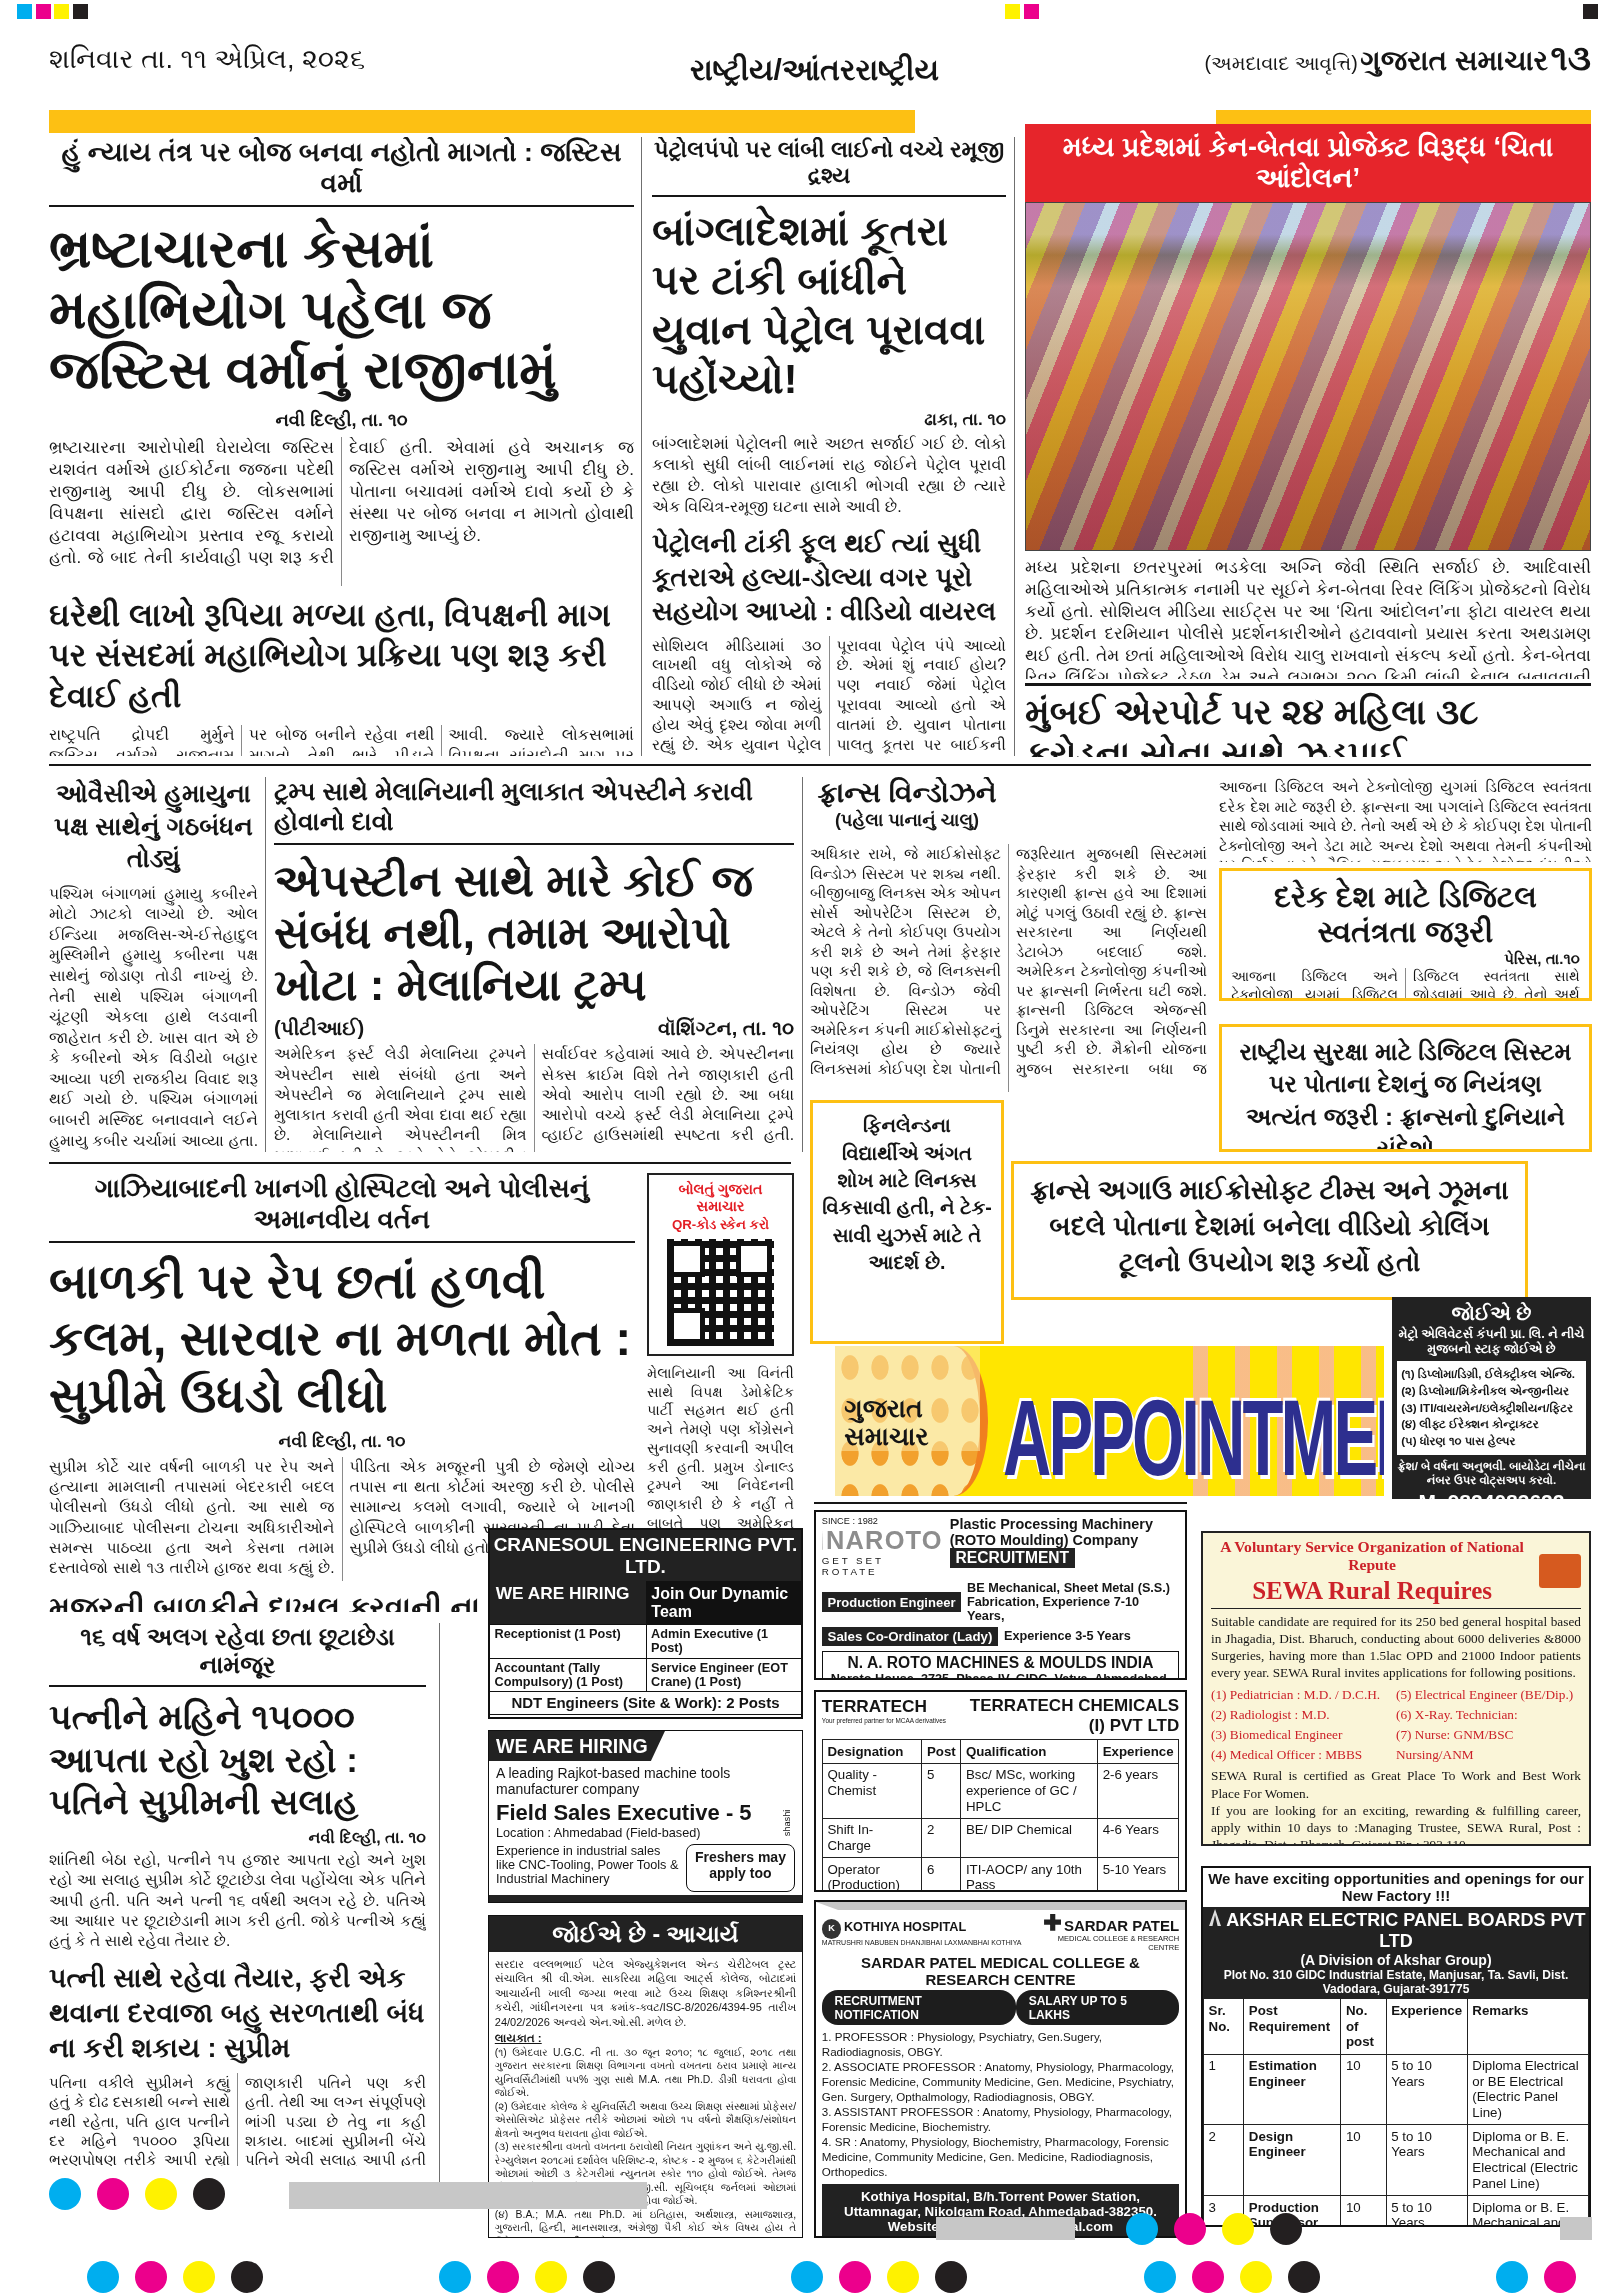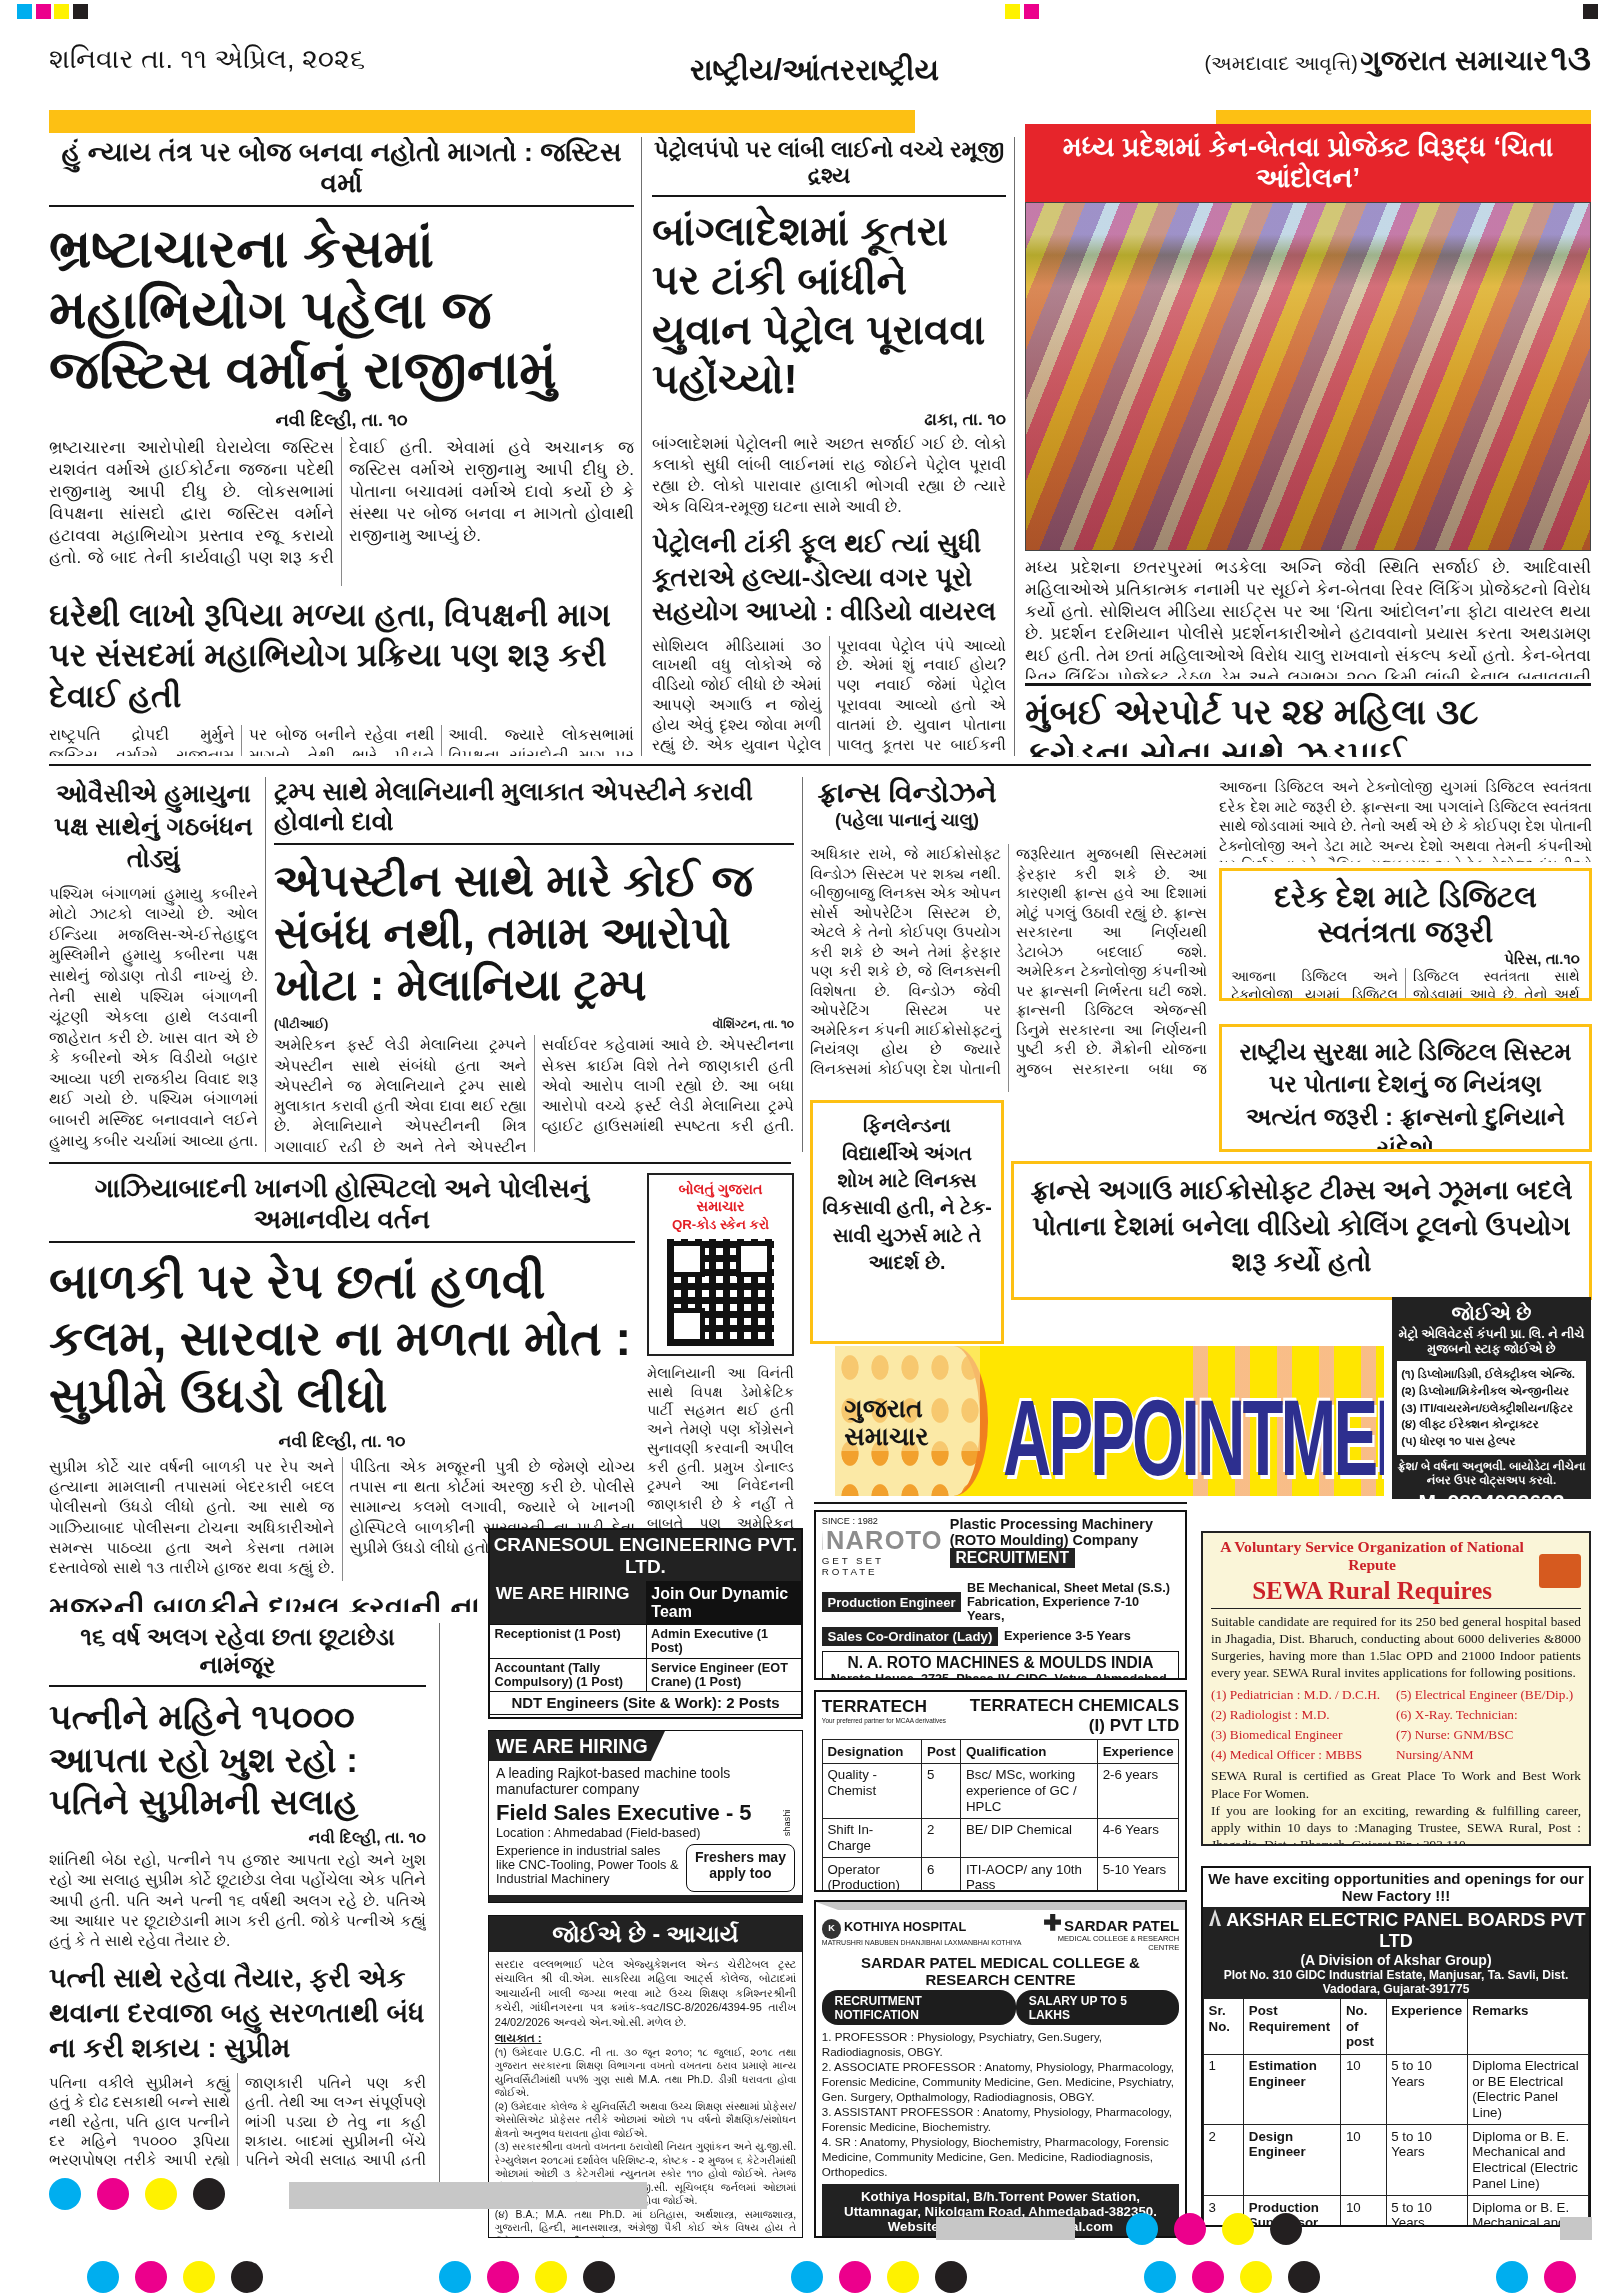--- a/index.html
+++ b/index.html
@@ -106,21 +106,21 @@
 
   <div class="abs clip" style="left:49px;top:777px;width:209px;height:375px">
     <div class="b c" style="font-size:25px;line-height:1.3">ઓવૈસીએ હુમાયુના પક્ષ સાથેનું ગઠબંધન તોડ્યું</div>
     <div class="j" style="font-size:15.6px;line-height:1.32;margin-top:9.2px;height:289px;overflow:hidden">પશ્ચિમ બંગાળમાં હુમાયુ કબીરને મોટો ઝાટકો લાગ્યો છે. ઓલ ઈન્ડિયા મજલિસ-એ-ઈત્તેહાદુલ મુસ્લિમીને હુમાયુ કબીરના પક્ષ સાથેનું જોડાણ તોડી નાખ્યું છે. તેની સાથે પશ્ચિમ બંગાળની ચૂંટણી એકલા હાથે લડવાની જાહેરાત કરી છે. ખાસ વાત એ છે કે કબીરનો એક વિડીયો બહાર આવ્યા પછી રાજકીય વિવાદ શરૂ થઈ ગયો છે. પશ્ચિમ બંગાળમાં બાબરી મસ્જિદ બનાવવાને લઈને હુમાયુ કબીર ચર્ચામાં આવ્યા હતા. આ વિવાદ પછી તૃણમૂલ કોંગ્રેસે તેમને બહાર કરી દીધા હતા.</div>
   </div>
   <div class="abs vline" style="left:265px;top:777px;height:375px"></div>
 
   <div class="abs clip" style="left:274px;top:777px;width:520px;height:375px">
     <div class="kick" style="font-size:25px">ટ્રમ્પ સાથે મેલાનિયાની મુલાકાત એપસ્ટીને કરાવી હોવાનો દાવો</div>
     <div class="b" style="font-size:44px;line-height:1.18;margin-top:10.4px">એપસ્ટીન સાથે મારે કોઈ જ સંબંધ નથી, તમામ આરોપો ખોટા : મેલાનિયા ટ્રમ્પ</div>
-    <div style="margin-top:5.8px;font-size:12px">
+    <div style="margin-top:5.8px;font-size:20px">
       <span class="b">(પીટીઆઈ)</span>
       <span class="b" style="float:right">વૉશિંગ્ટન, તા. ૧૦</span>
     </div>
     <div class="c2 j" style="font-size:15.6px;line-height:1.3;margin-top:4.6px;height:133px;overflow:hidden">અમેરિકન ફર્સ્ટ લેડી મેલાનિયા ટ્રમ્પને એપસ્ટીન સાથે સંબંધો હતા અને એપસ્ટીને જ મેલાનિયાને ટ્રમ્પ સાથે મુલાકાત કરાવી હતી એવા દાવા થઈ રહ્યા છે. મેલાનિયાને એપસ્ટીનની મિત્ર ગણાવાઈ રહી છે અને તેને એપસ્ટીન સર્વાઈવર કહેવામાં આવે છે. એપસ્ટીનના સેક્સ ક્રાઈમ વિશે તેને જાણકારી હતી એવો આરોપ લાગી રહ્યો છે. આ બધા આરોપો વચ્ચે ફર્સ્ટ લેડી મેલાનિયા ટ્રમ્પે વ્હાઈટ હાઉસમાંથી સ્પષ્ટતા કરી હતી. મારા વકીલો આ જૂઠાણા સામે લડી રહ્યા છે.</div>
 
   </div>
   <div class="abs vline" style="left:802px;top:777px;height:375px"></div>
 
   <div class="abs clip" style="left:810px;top:777px;width:194px;height:65px">
     <div class="b c" style="font-size:28px">ફ્રાન્સ વિન્ડોઝને</div>
@@ -133,21 +133,21 @@
     <div class="b c" style="font-size:30px">દરેક દેશ માટે ડિજિટલ સ્વતંત્રતા જરૂરી</div>
     <div class="b r" style="font-size:15px">પેરિસ, તા.૧૦</div>
     <div class="c2 j" style="font-size:14px;line-height:1.26;height:75px;overflow:hidden">આજના ડિજિટલ અને ટેક્નોલોજી યુગમાં ડિજિટલ સ્વતંત્રતા દરેક દેશ માટે જરૂરી છે. ફ્રાન્સના આ પગલાંને ડિજિટલ સ્વતંત્રતા સાથે જોડવામાં આવે છે. તેનો અર્થ એ છે કે કોઈપણ દેશ પોતાની ટેક્નોલોજી અને ડેટા માટે અન્ય દેશો અથવા તેમની કંપનીઓ પર નિર્ભર ના રહે. વૈશ્વિક રાજકારણ અને ટેક્નોલોજી કંપનીઓ વચ્ચે તણાવ વધી રહ્યો છે ત્યારે ફ્રાન્સના આ પગલાંનું મહત્વ વધી જાય છે.</div>
   </div>
   <div class="abs ybox clip" style="left:1219px;top:1024px;width:373px;height:128px">
     <div class="b c" style="font-size:24px;line-height:1.34">રાષ્ટ્રીય સુરક્ષા માટે ડિજિટલ સિસ્ટમ પર પોતાના દેશનું જ નિયંત્રણ અત્યંત જરૂરી : ફ્રાન્સનો દુનિયાને સંદેશો</div>
   </div>
   <div class="abs ybox clip" style="left:810px;top:1100px;width:194px;height:244px">
     <div class="b c" style="font-size:19.6px;line-height:1.4">ફિનલેન્ડના વિદ્યાર્થીએ અંગત શોખ માટે લિનક્સ વિકસાવી હતી, ને ટેક-સાવી યુઝર્સ માટે તે આદર્શ છે.</div>
   </div>
-  <div class="abs ybox clip" style="left:1011px;top:1161px;width:581px;height:139px">
+  <div class="abs ybox clip" style="left:1011px;top:1161px;width:517px;height:139px">
     <div class="b c" style="font-size:26.6px;line-height:1.35">ફ્રાન્સે અગાઉ માઈક્રોસોફ્ટ ટીમ્સ અને ઝૂમના બદલે પોતાના દેશમાં બનેલા વીડિયો કોલિંગ ટૂલનો ઉપયોગ શરૂ કર્યો હતો</div>
   </div>
 
   <div class="abs hline" style="left:49px;top:1162px;width:742px;height:2.3px"></div>
   <div class="abs clip" style="left:49px;top:1173px;width:586px;height:439px">
     <div class="kick c" style="font-size:26px">ગાઝિયાબાદની ખાનગી હોસ્પિટલો અને પોલીસનું અમાનવીય વર્તન</div>
     <div class="b" style="font-size:48px;line-height:1.18;margin-top:11.6px">બાળકી પર રેપ છતાં હળવી કલમ, સારવાર ના મળતા મોત : સુપ્રીમે ઉધડો લીધો</div>
     <div class="b c" style="font-size:17.3px;margin-top:7px">નવી દિલ્હી, તા. ૧૦</div>
     <div class="c2 j" style="font-size:15.6px;line-height:1.3;margin-top:4.6px;height:124px;overflow:hidden">સુપ્રીમ કોર્ટે ચાર વર્ષની બાળકી પર રેપ અને હત્યાના મામલાની તપાસમાં બેદરકારી બદલ પોલીસનો ઉધડો લીધો હતો. આ સાથે જ ગાઝિયાબાદ પોલીસના ટોચના અધિકારીઓને સમન્સ પાઠવ્યા હતા અને કેસના તમામ દસ્તાવેજો સાથે ૧૩ તારીખે હાજર થવા કહ્યું છે. પીડિતા એક મજૂરની પુત્રી છે જેમણે યોગ્ય તપાસ ના થતા કોર્ટમાં અરજી કરી છે. પોલીસે સામાન્ય કલમો લગાવી, જ્યારે બે ખાનગી હોસ્પિટલે બાળકીની સારવારની ના પાડી દેતા સુપ્રીમે ઉધડો લીધો હતો.</div>
     <div class="b" style="font-size:30px;line-height:1.28;margin-top:8px">મજૂરની બાળકીને દાખલ કરવાની ના પાડવા બદલ હોસ્પિટલ અને તપાસમાં બેદરકારી બદલ પોલીસ કમિશનરને સુપ્રીમના સમન્સ</div>

